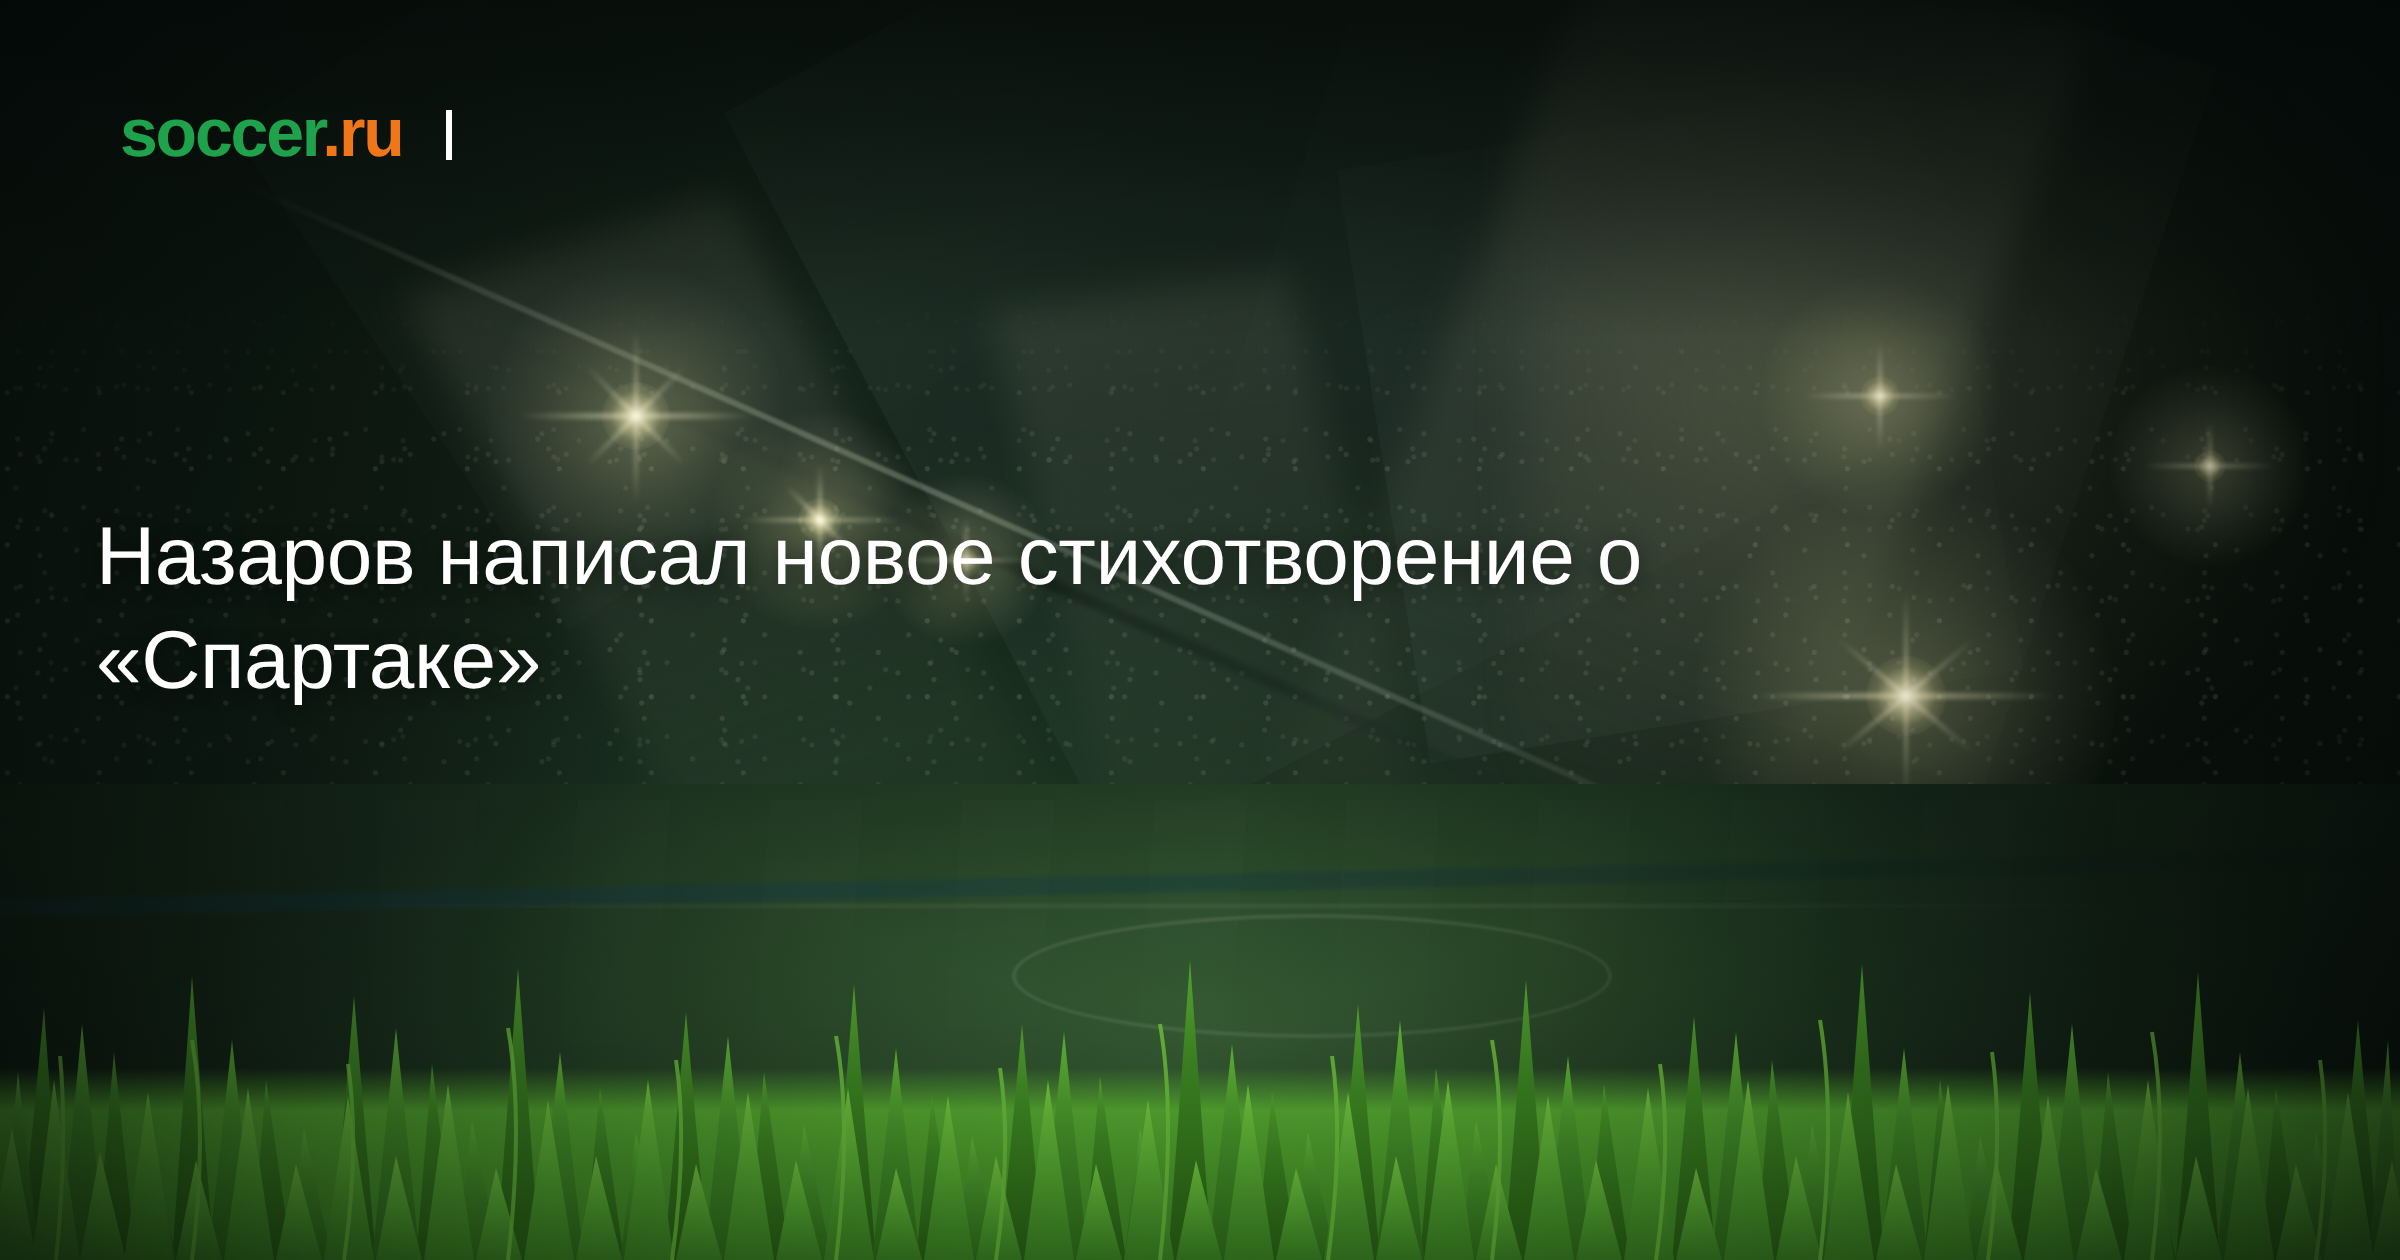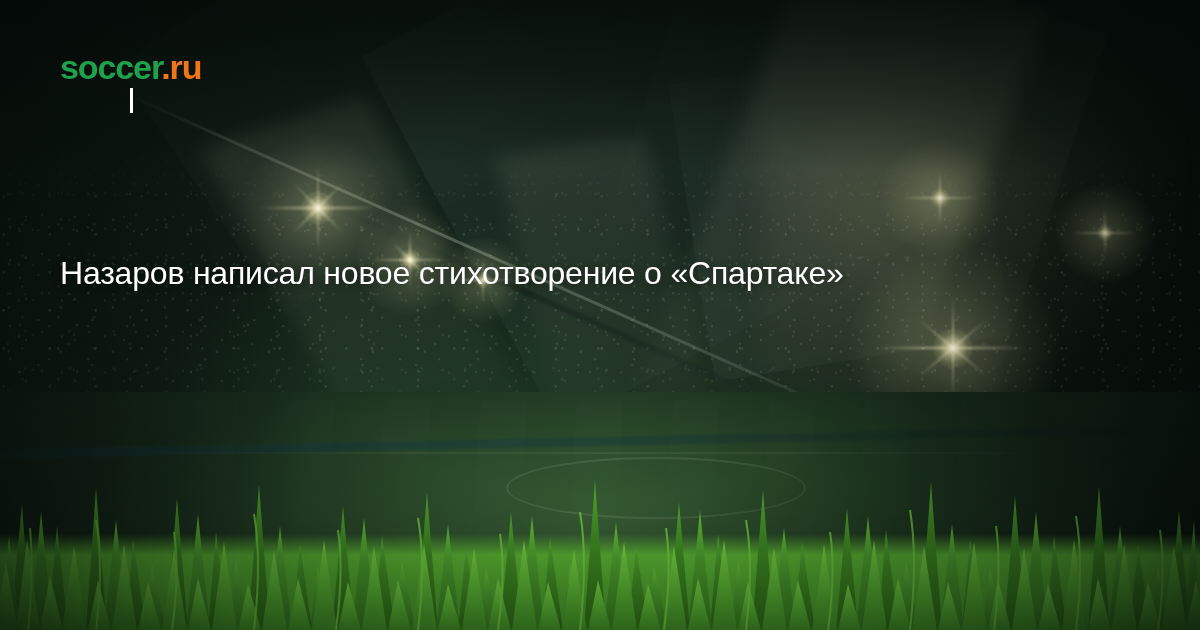--- a/index.html
+++ b/index.html
@@ -185,21 +185,20 @@
     background:linear-gradient(to bottom, rgba(5,12,9,.80) 0%, rgba(7,15,11,.42) 55%, rgba(8,16,12,0) 100%);
   }
 
   
   .content { position:absolute; inset:0; }
 
   .header {
     position:absolute; left:60px; top:50px;
     display:flex; align-items:center; gap:4px;
     white-space:nowrap;
-    flex-direction:column;
   }
   .logo {
     font-size:34px; font-weight:bold; letter-spacing:-1.1px;
     line-height:1;
   }
   .logo .s-name { color:#1fa24c; }
   .logo .s-tld  { color:#f0761a; }
   .sep {
     display:inline-block;
     width:3px; height:25px;
@@ -208,24 +207,24 @@
     position:relative; top:0px;
   }
   .kicker {
     color:#ffffff;
     font-size:30px; font-weight:bold;
     letter-spacing:.2px;
     line-height:1;
   }
 
   .headline {
-    position:absolute; left:60px; top:253px;
+    position:absolute; left:48px; top:253px;
     width:900px;
     color:#ffffff;
-    font-size:32px;
+    font-size:41px;
     font-weight:normal;
     line-height:1.26;
     letter-spacing:-.2px;
     text-shadow:0 2px 10px rgba(0,0,0,.45);
   }
 </style>
 </head>
 <body>
 
 <div class="card">

